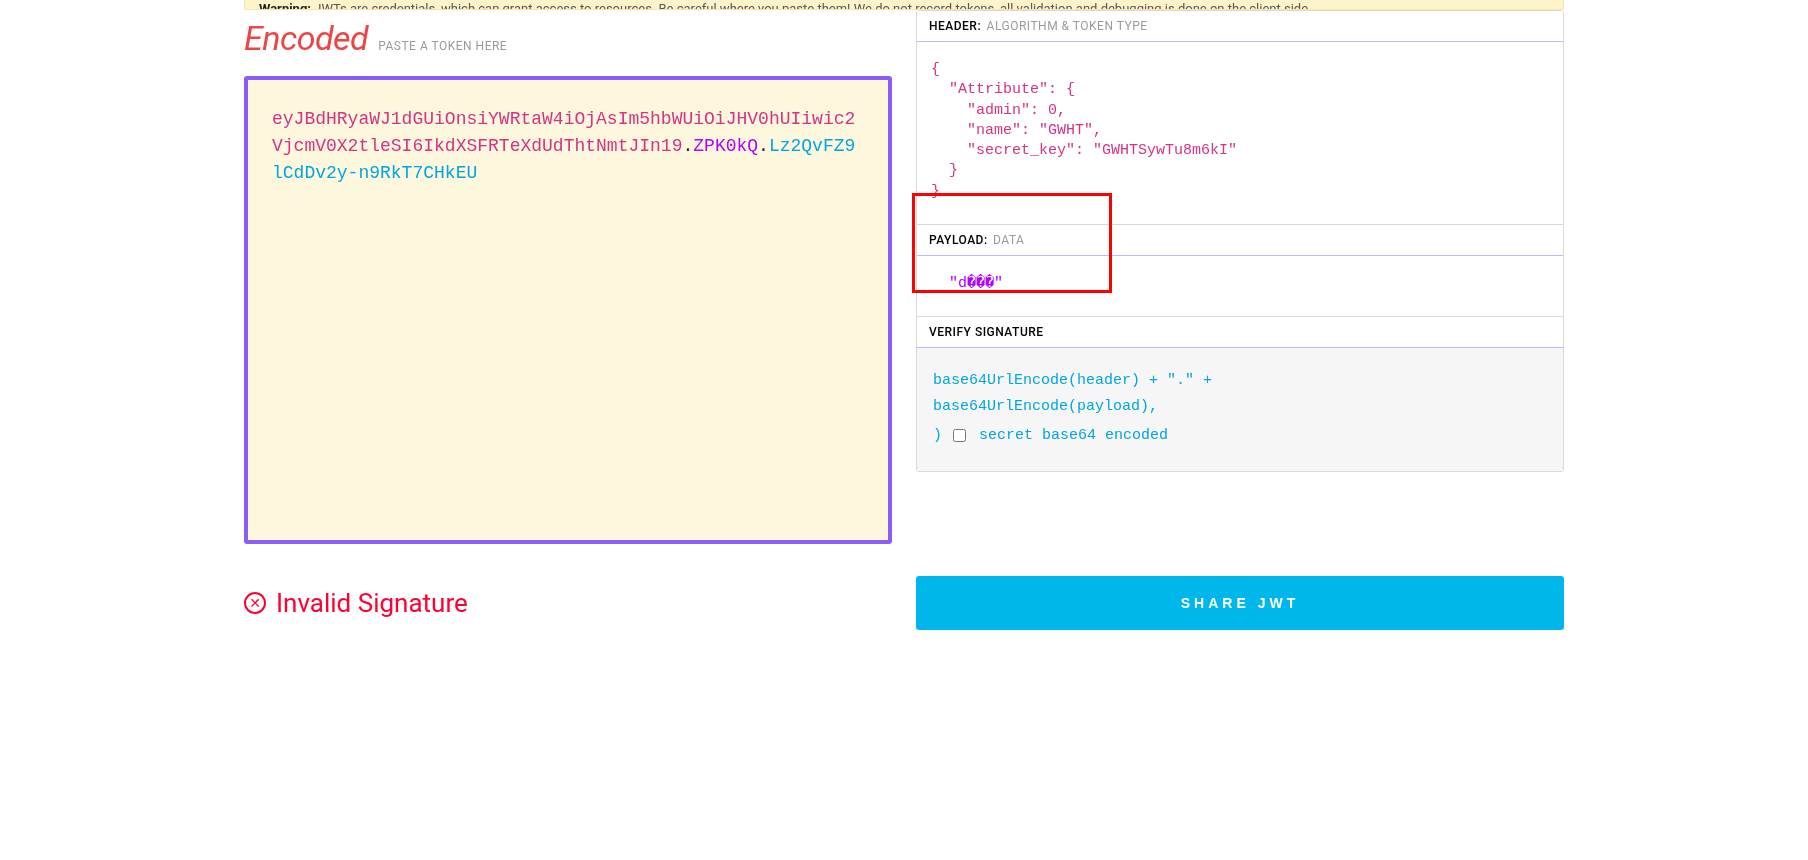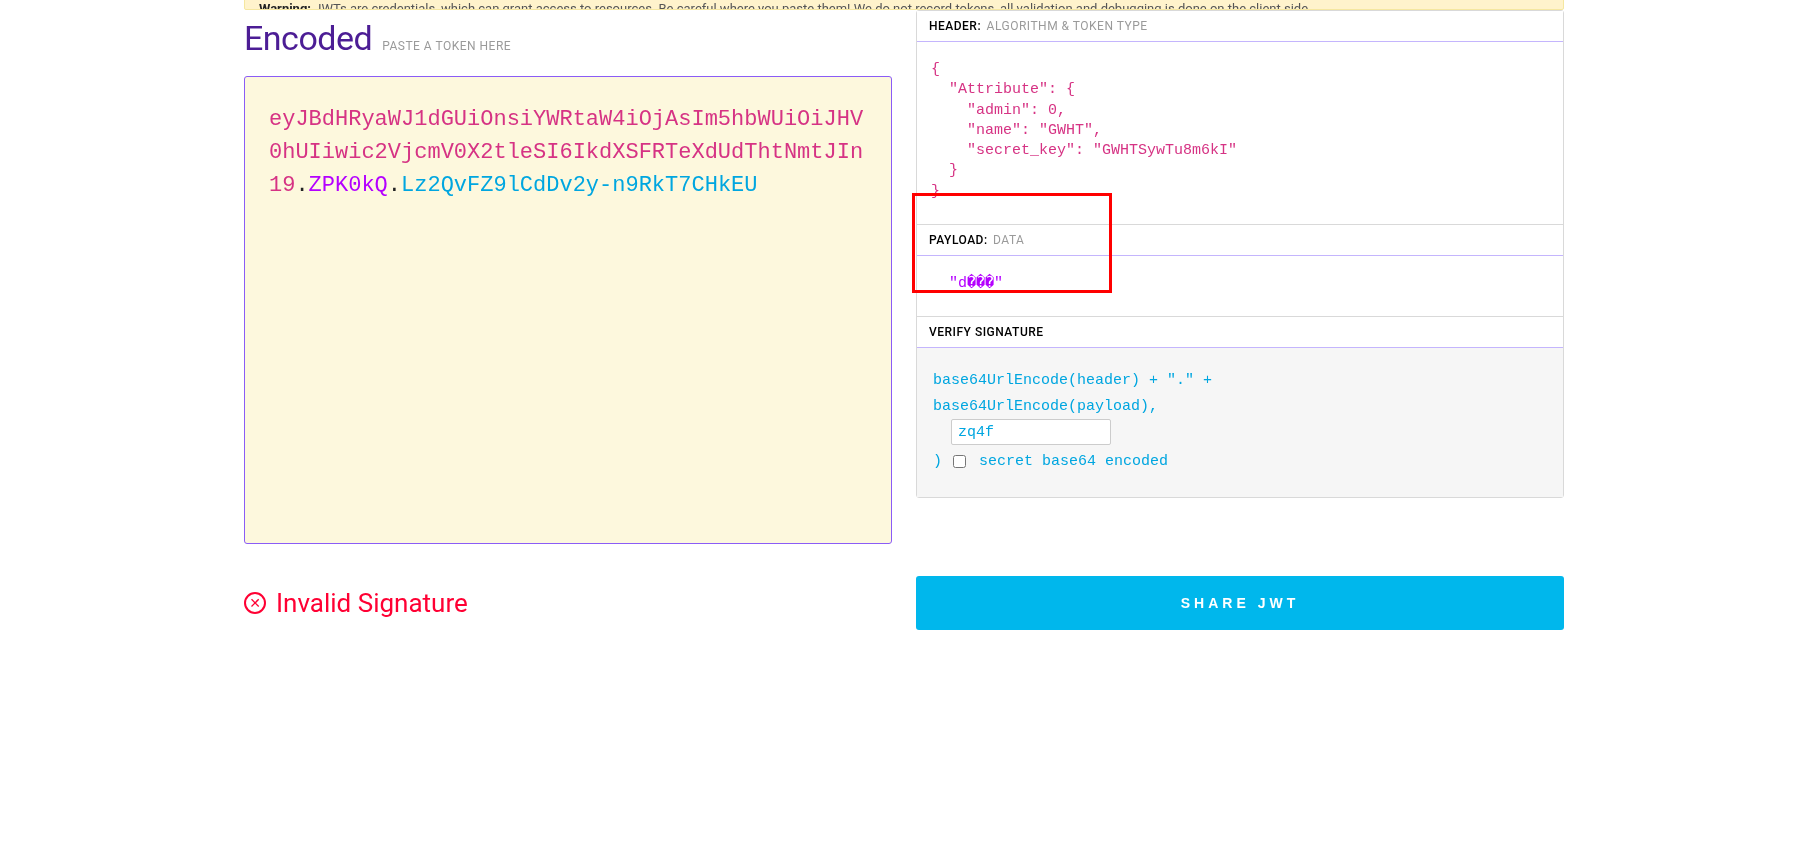--- a/index.html
+++ b/index.html
@@ -68,38 +68,39 @@
 
   .section-title {
     display: flex;
     align-items: baseline;
     gap: 10px;
     margin-bottom: 18px;
   }
   .section-title h2 {
     font-size: 34px;
     font-weight: 400;
-    color: #4c1d95;
+    color: #ef4444;
     letter-spacing: -0.5px;
+    font-style: italic;
   }
   .section-title .hint {
     font-size: 12px;
     color: #9a9a9a;
     letter-spacing: 0.5px;
     margin-top: 29px;
   }
 
   .encoded-box {
     background: #fdf8dd;
-    border: 1px solid #8b5cf6;
+    border: 4px solid #8b5cf6;
     border-radius: 3px;
     min-height: 468px;
     padding: 26px 24px;
     font-family: "SFMono-Regular", Consolas, "Liberation Mono", Menlo, monospace;
-    font-size: 22px;
+    font-size: 18px;
     line-height: 1.5;
     word-break: break-all;
   }
   .tok-header { color: #d63384; }   
   .tok-payload { color: #b400ff; }  
   .tok-sig     { color: #00a6e0; }  
   .tok-dot     { color: #222; }
 
   .decoded-box {
     border: 1px solid #d9d9d9;
@@ -256,21 +257,20 @@
           <span class="sub">DATA</span>
         </div>
         <div class="section-body payload">  "d���"</div>
 
         <div class="section-head">
           <span class="lead">VERIFY SIGNATURE</span>
         </div>
         <div class="sig-body">
           <div>  base64UrlEncode(header) + "." +</div>
           <div>  base64UrlEncode(payload),</div>
-          <div>&nbsp;&nbsp;<input class="secret-input" value="zq4f" style=""></div>
           <div class="cb-row">
             <span>)</span>
             <input type="checkbox" style="">
             <span>secret base64 encoded</span>
           </div>
         </div>
       </div>
     </div>
   </div>
 

